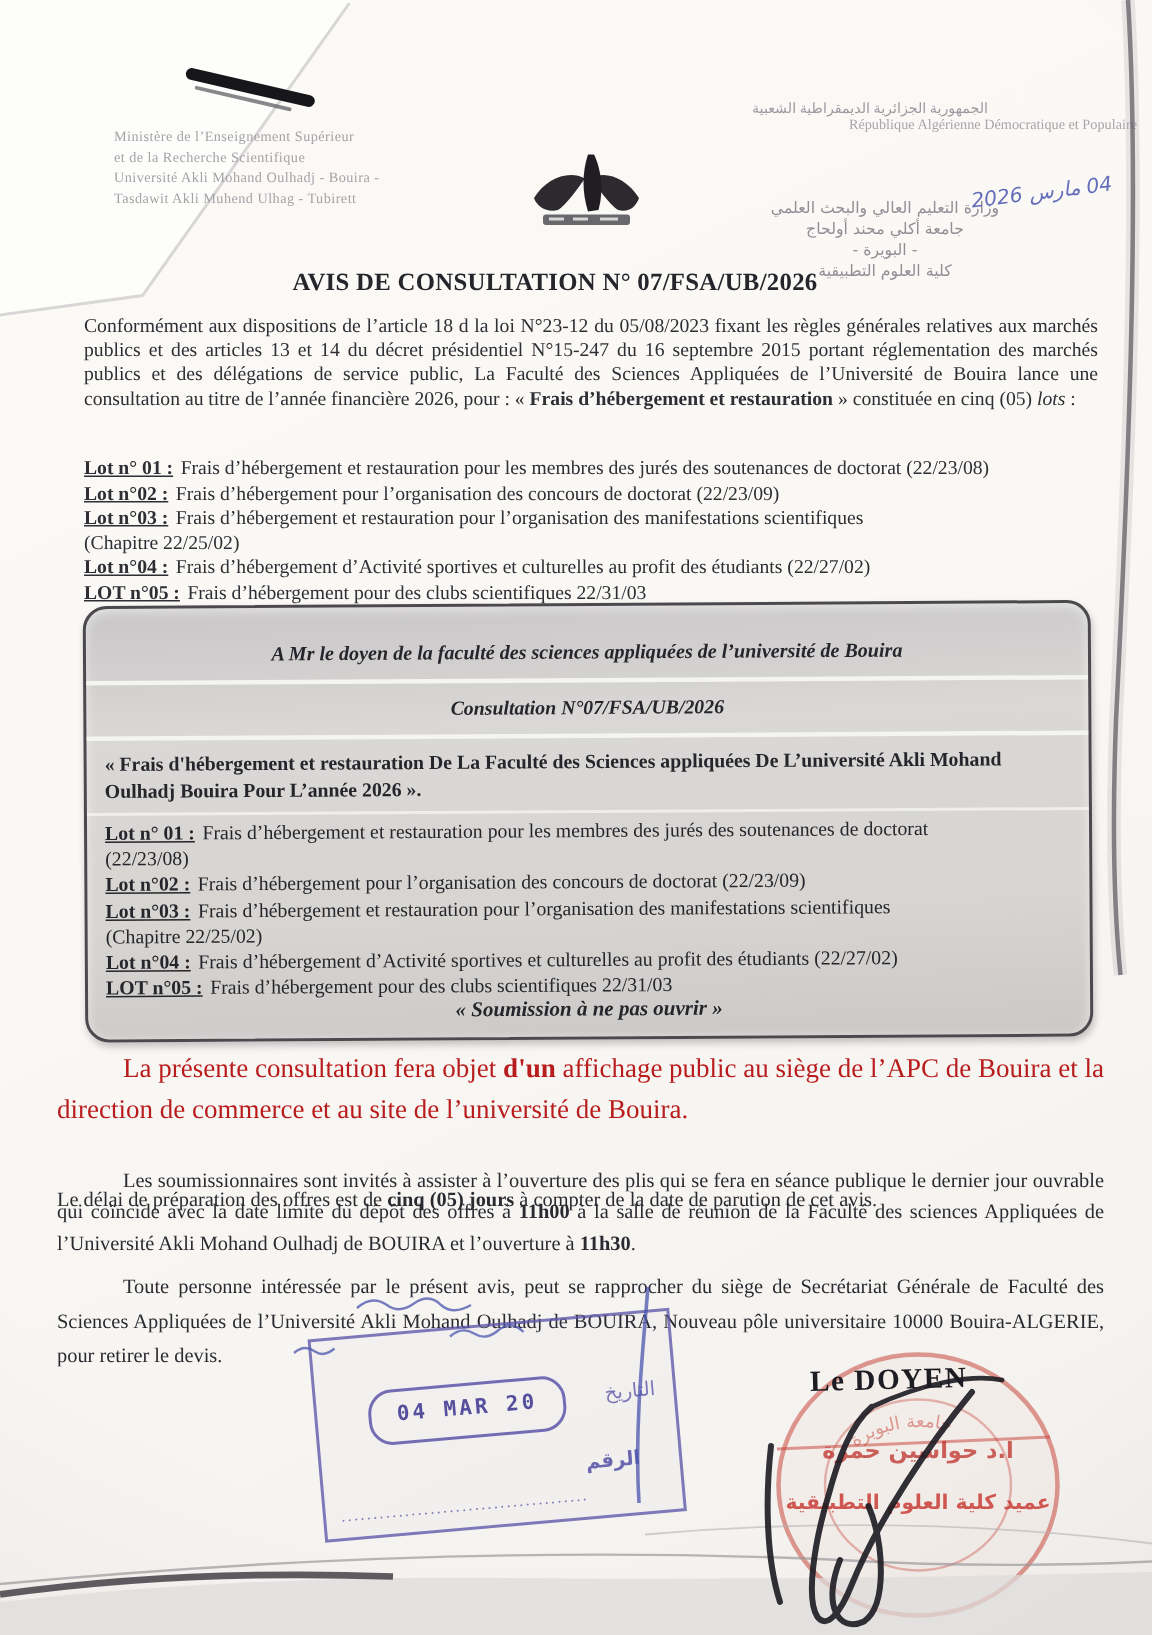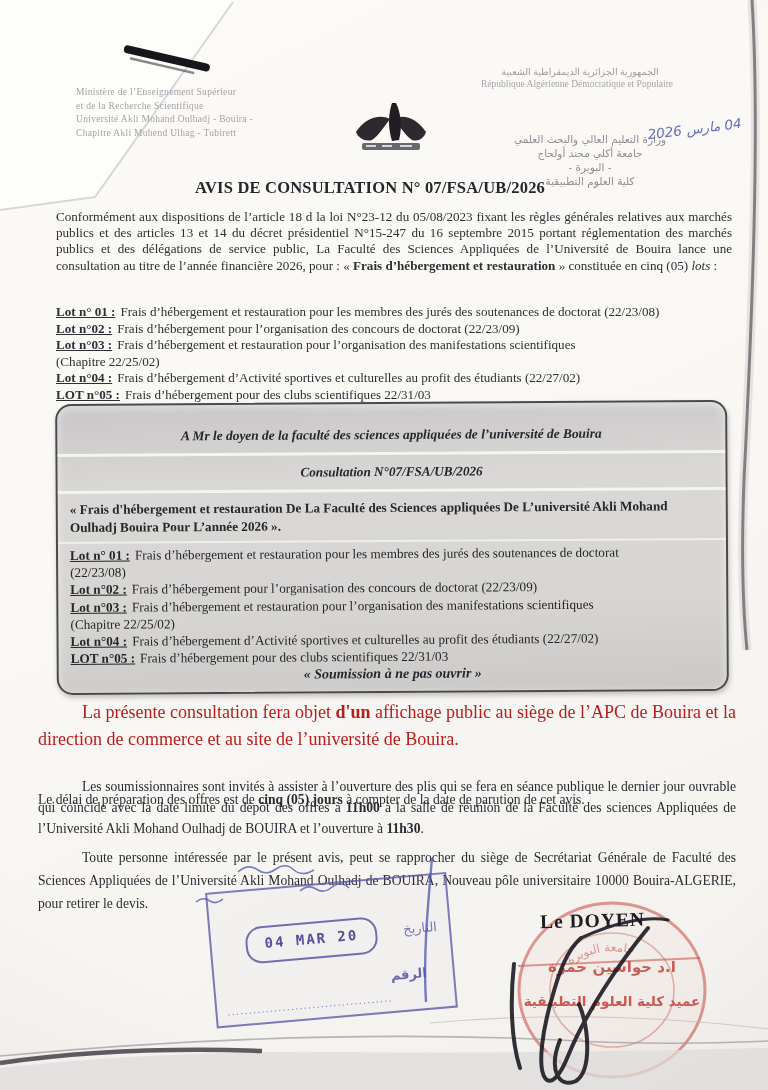--- a/index.html
+++ b/index.html
@@ -9,21 +9,21 @@
         background:linear-gradient(155deg,#fbfaf7 0%,#f9f8f5 45%,#f3f1ee 100%);}
   .page::after{content:"";position:absolute;inset:0;
         background:radial-gradient(120% 92% at 50% 42%,rgba(255,255,255,0) 58%,rgba(118,115,121,.12) 100%);}
   svg{display:block;}
 
   
   .hdr-left{position:absolute;left:76px;top:86px;width:292px;z-index:2;text-align:left;
             font-size:9.5px;line-height:13.6px;color:#a5a2a8;letter-spacing:.3px;}
   .hdr-republic-ar{position:absolute;left:402px;top:66px;width:356px;z-index:2;text-align:center;
             font-size:9.5px;color:#9d9aa1;font-family:Liberation Serif, serif;direction:rtl;}
-  .hdr-republic-fr{position:absolute;left:396px;top:79px;width:362px;z-index:2;text-align:center;
+  .hdr-republic-fr{position:absolute;left:396px;top:79px;width:362px;z-index:2;text-align:right;
             font-size:9.5px;color:#a7a4ab;}
   .hdr-right-ar{position:absolute;left:478px;top:96px;width:224px;z-index:2;text-align:center;
             font-size:10.5px;line-height:14px;color:#918e96;direction:rtl;
             font-family:"DejaVu Sans",sans-serif;margin-top:36px;}
   .hdr-note{position:absolute;left:592px;top:124px;width:150px;z-index:3;color:#4a55ae;
             font-size:13.5px;font-style:italic;opacity:.85;direction:rtl;
             font-family:"DejaVu Sans",sans-serif;transform:rotate(-7deg);}
   #logo{position:absolute;left:348px;top:98px;z-index:2;}
 
   
@@ -94,21 +94,21 @@
     </g>
   </svg>
 
   <div class="hdr-republic-ar">الجمهورية الجزائرية الديمقراطية الشعبية</div>
   <div class="hdr-republic-fr">République Algérienne Démocratique et Populaire</div>
 
   <div class="hdr-left">
     <div>Ministère de l’Enseignement Supérieur</div>
     <div>et de la Recherche Scientifique</div>
     <div>Université Akli Mohand Oulhadj - Bouira -</div>
-    <div>Chapitre Akli Muhend Ulhag - Tubirett</div>
+    <div>Tasdawit Akli Muhend Ulhag - Tubirett</div>
   </div>
 
   <svg id="logo" width="86" height="56" viewBox="0 0 86 56">
     <path d="M8,34 C16,21 31,15 42,21 C36,29 30,38 24,42 C17,44 10,40 8,34 Z" fill="#2c2a2e"></path>
     <path d="M78,34 C70,21 55,15 46,21 C52,29 58,38 64,42 C71,44 76,40 78,34 Z" fill="#2c2a2e"></path>
     <path d="M44,5 C40,17 40,30 44,43 L51,42 C55,27 52,13 48,5 Z" fill="#1f1d22"></path>
     <rect x="14" y="45" width="58" height="7" rx="2" fill="#45434a" opacity=".8"></rect>
     <rect x="18" y="47" width="10" height="2" fill="#d9d7d4"></rect>
     <rect x="34" y="47" width="10" height="2" fill="#d9d7d4"></rect>
     <rect x="52" y="47" width="12" height="2" fill="#d9d7d4"></rect>

